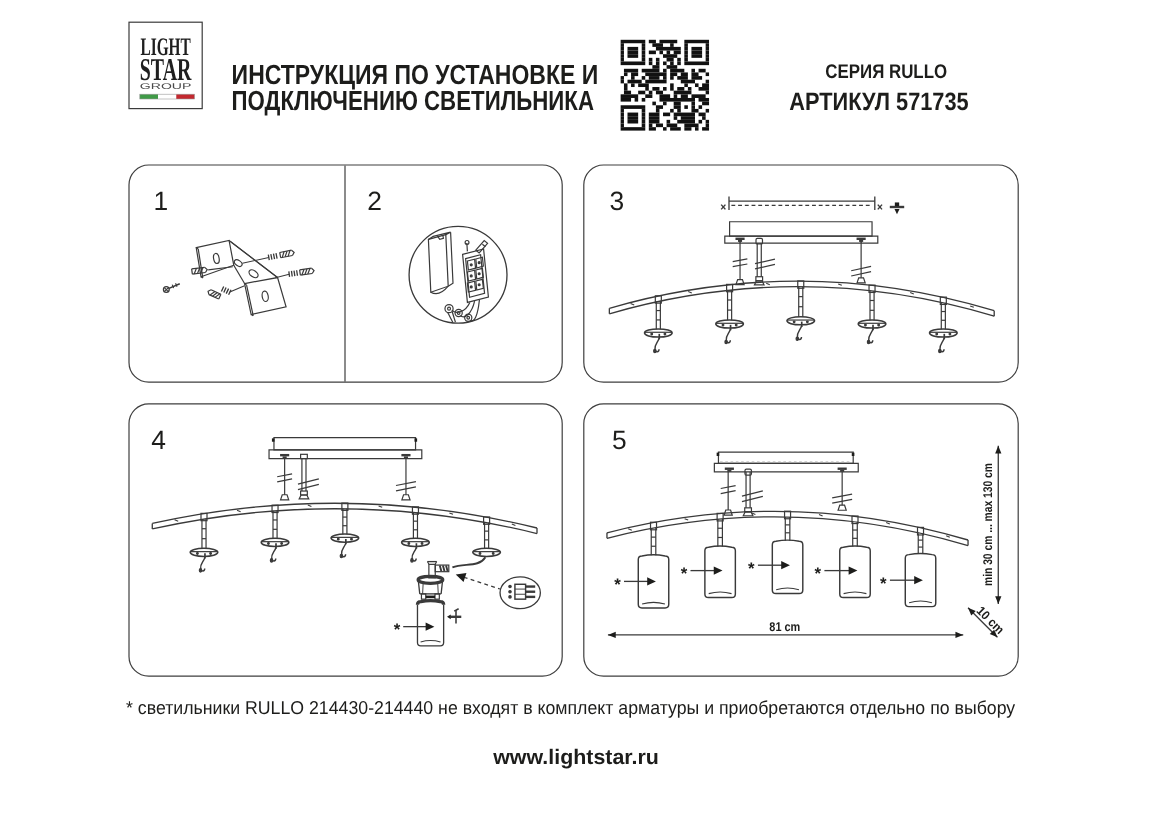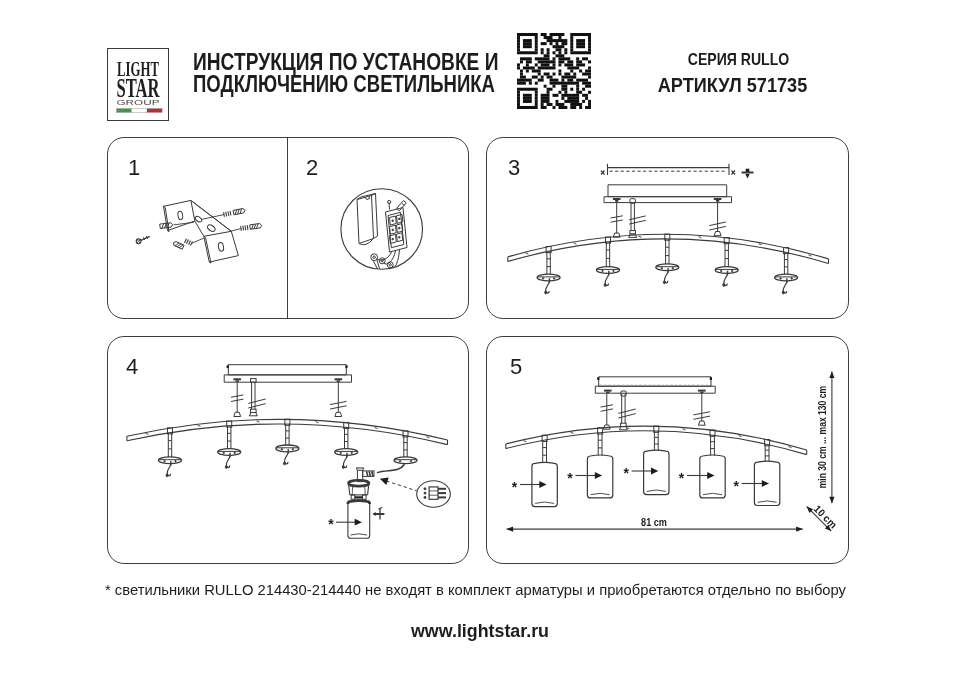--- a/index.html
+++ b/index.html
@@ -4,21 +4,21 @@
 html,body{margin:0;padding:0;}
 body{width:960px;height:678px;position:relative;background:#fff;font-family:"Liberation Sans",sans-serif;color:#1d1d1b;overflow:hidden;}
 .abs{position:absolute;}
 .panel{position:absolute;border:1px solid #3f3f3f;border-radius:17px;background:#fff;}
 .pnum{position:absolute;font-size:22px;font-weight:400;color:#1d1d1b;line-height:1;}
 svg{display:block;}
 .draw{position:absolute;left:0;top:0;}
 </style></head>
 <body>
 
-<div class="abs" style="left:107px;top:48px;width:60px;height:71px;border:1.5px solid #3b3b3b;">
+<div class="abs" style="left:107px;top:18px;width:60px;height:71px;border:1.5px solid #3b3b3b;">
 <svg width="60" height="71" viewBox="0 0 60 71">
   <text x="30" y="26.5" text-anchor="middle" font-family="Liberation Serif,serif" font-weight="bold" font-size="21" fill="#1f1f1f" textLength="42" lengthAdjust="spacingAndGlyphs">LIGHT</text>
   <text x="30" y="48" text-anchor="middle" font-family="Liberation Serif,serif" font-weight="bold" font-size="26.5" fill="#1f1f1f" textLength="43" lengthAdjust="spacingAndGlyphs">STAR</text>
   <text x="30" y="55.5" text-anchor="middle" font-family="Liberation Sans,sans-serif" font-weight="400" font-size="7" fill="#4a4a4a" textLength="43" lengthAdjust="spacingAndGlyphs">GROUP</text>
   <g>
     <rect x="8.5" y="59.5" width="15.2" height="4" fill="#3f9a47"></rect>
     <rect x="23.7" y="59.5" width="15.2" height="4" fill="#ffffff"></rect>
     <rect x="38.9" y="59.5" width="15.2" height="4" fill="#c3282f"></rect>
     <rect x="8.5" y="59.5" width="45.6" height="4" fill="none" stroke="#999" stroke-width="0.5"></rect>
   </g>

